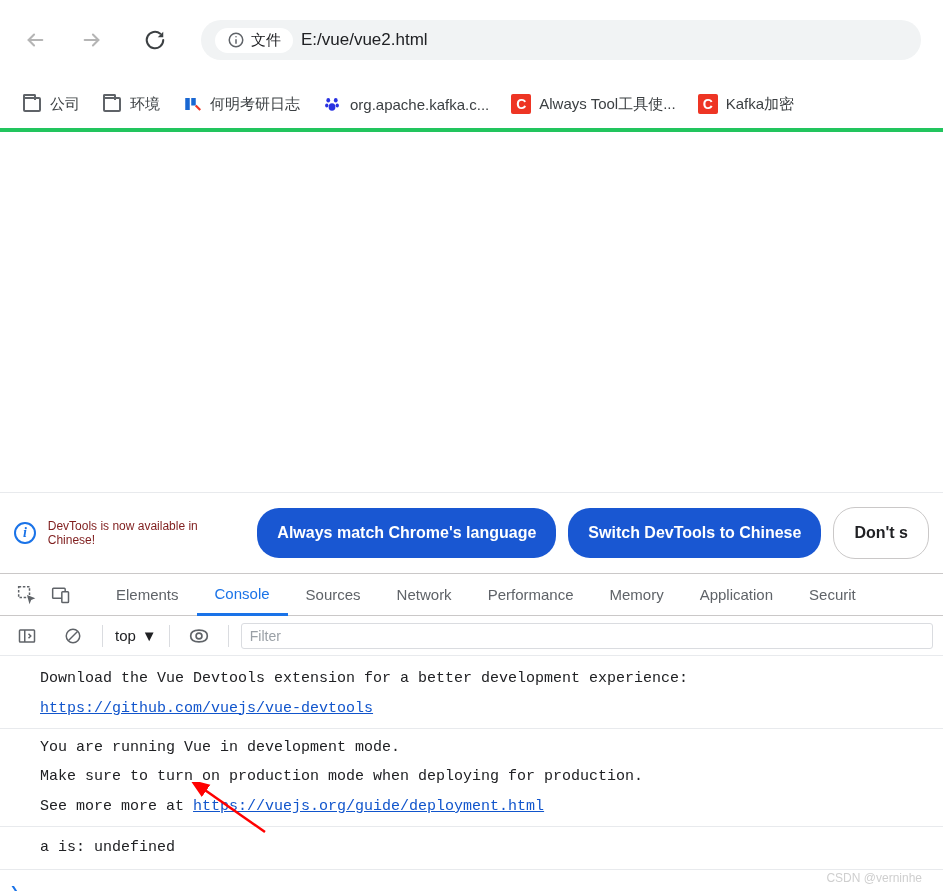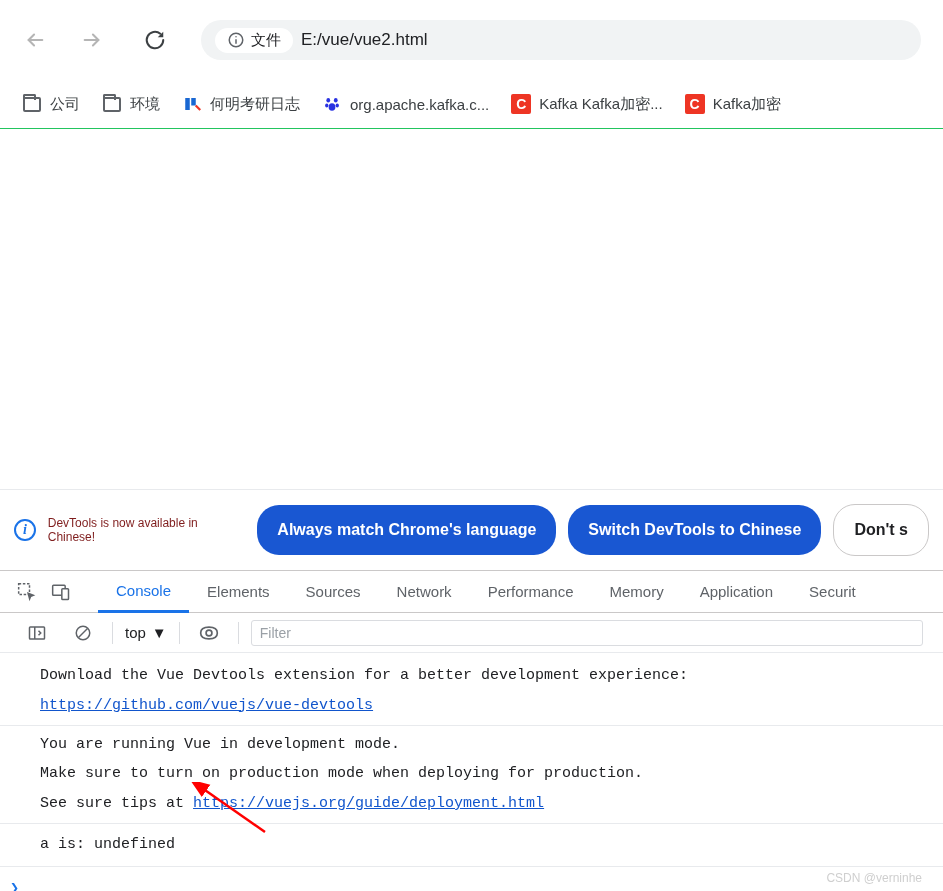--- a/index.html
+++ b/index.html
@@ -7,21 +7,21 @@
 
 
 .toolbar { display: flex; align-items: center; gap: 15px; padding: 20px 22px 22px 22px; background: #fff; }
 .nav-btn { width: 26px; height: 26px; display: flex; align-items: center; justify-content: center; border-radius: 50%; color: #5f6368; }
 .nav-btn.disabled { color: #b5b5b5; }
 .addr-bar { display: flex; align-items: center; flex: 1; height: 40px; border-radius: 22px; background: #f1f3f4; padding: 0 14px; margin-left: 18px; gap: 8px; }
 .addr-label { display: flex; align-items: center; gap:6px; background:#fff; border-radius: 20px; padding: 3px 12px; font-size:15px; color:#202124; }
 .addr-text { font-size: 17px; color: #202124; }
 
 
-.bookmarks { display: flex; align-items: center; gap: 22px; padding: 12px 22px 14px 22px; border-bottom: 1px solid #22c55e; background:#fff; }
+.bookmarks { display: flex; align-items: center; gap: 22px; padding: 12px 22px 14px 22px; border-bottom: 4px solid #22c55e; background:#fff; }
 .bm { display: flex; align-items: center; gap: 8px; font-size: 15px; color: #3c4043; white-space: nowrap; }
 .bm-icon { width: 20px; height: 20px; display:flex; align-items:center; justify-content:center; }
 .folder-icon { width:18px; height:15px; border:2px solid #5f6368; border-radius:2px; position:relative;}
 .folder-icon::before{content:'';position:absolute;top:-5px;left:-2px;width:9px;height:4px;border:2px solid #5f6368;border-bottom:none;border-radius:2px 2px 0 0;}
 .c-icon { width:20px; height:20px; background:#ee3524; color:#fff; font-weight:bold; display:flex; align-items:center; justify-content:center; font-size:14px; border-radius:2px; }
 .blue-icon { width:20px; height:20px; display:flex; align-items:center; justify-content:center; color:#1967d2; font-weight:bold; font-size:16px;}
 .paw-icon { width:20px; height:20px; display:flex; align-items:center; justify-content:center; color:#2932e1; font-size:16px; }
 
 
 .content { height: 360px; background:#fff; }
@@ -35,21 +35,21 @@
 .pill-outline { background:#fff; color:#202124; border:1px solid #cac8c8; }
 
 
 .dt-tabs { display:flex; align-items:center; height:42px; border-bottom:1px solid #cac8c8; padding:0 10px; gap:0; }
 .dt-icon-btn { width:34px; height:34px; display:flex; align-items:center; justify-content:center; color:#5f6368; }
 .dt-tabs .spacer { width:20px; }
 .dt-tab { padding: 0 18px; height:100%; display:flex; align-items:center; font-size:15px; color:#5f6368; cursor:pointer; }
 .dt-tab.active { color:#1a73e8; border-bottom:3px solid #1a73e8; margin-bottom:-1px; font-weight:500;}
 
 
-.con-bar { display:flex; align-items:center; height:40px; border-bottom:1px solid #e8eaed; padding:0 20px; gap:12px; }
+.con-bar { display:flex; align-items:center; height:40px; border-bottom:1px solid #e8eaed; padding:0 10px; gap:12px; }
 .sep { width:1px; height:22px; background:#dadce0; }
 .ctx-select { display:flex; align-items:center; gap:6px; font-size:15px; color:#202124; cursor:pointer; }
 .filter-input { flex:1; height:26px; border:1px solid #dadce0; border-radius:3px; padding:0 8px; font-size:14px; color:#a16207; background:#fff; }
 .filter-input::placeholder{color:#9aa0a6;}
 
 
 .console { padding: 8px 0 0 0; font-family: Menlo, Consolas, "Courier New", monospace; font-size: 15px; line-height:1.45; }
 .msg-group { border-bottom:1px solid #e8eaed; }
 .msg { padding:4px 10px 4px 40px; white-space:pre-wrap; word-break:break-word; }
 .msg a { color:#1155cc; text-decoration:underline; }
@@ -126,21 +126,21 @@
           <ellipse cx="17" cy="7" rx="2.5" ry="3"></ellipse>
           <ellipse cx="5" cy="14" rx="2.2" ry="2.8"></ellipse>
           <ellipse cx="19" cy="14" rx="2.2" ry="2.8"></ellipse>
           <ellipse cx="12" cy="16" rx="4.5" ry="5"></ellipse>
         </svg>
     </span>
     <span>org.apache.kafka.c...</span>
   </div>
   <div class="bm">
     <span class="bm-icon c-icon">C</span>
-    <span>Kafka Kafka加密...</span>
+    <span>Always Tool工具使...</span>
   </div>
   <div class="bm">
     <span class="bm-icon c-icon">C</span>
     <span>Kafka加密</span>
   </div>
 </div>
 
 <div class="content"></div>
 
 <div class="lang-banner">
@@ -158,22 +158,22 @@
         <path d="M12 12 L22 16 L17 18 L15 23 Z" fill="#5f6368" stroke="none"></path>
       </svg>
   </div>
   <div class="dt-icon-btn">
     <svg width="20" height="20" viewBox="0 0 24 24" fill="none" stroke="#5f6368" stroke-width="1.8">
         <rect x="2" y="4" width="15" height="12" rx="1"></rect>
         <rect x="13" y="8" width="8" height="13" rx="1" fill="#fff"></rect>
       </svg>
   </div>
   <div class="spacer"></div>
+  <div class="dt-tab">Elements</div>
   <div class="dt-tab active">Console</div>
-  <div class="dt-tab">Elements</div>
   <div class="dt-tab">Sources</div>
   <div class="dt-tab">Network</div>
   <div class="dt-tab">Performance</div>
   <div class="dt-tab">Memory</div>
   <div class="dt-tab">Application</div>
   <div class="dt-tab">Securit</div>
 </div>
 
 <div class="con-bar">
   <div class="dt-icon-btn">
@@ -206,21 +206,21 @@
 </div>
 
 <div class="console">
   <div class="msg-group" style="padding-bottom:4px;">
     <div class="msg">Download the Vue Devtools extension for a better development experience:</div>
     <div class="msg"><a href="#">https://github.com/vuejs/vue-devtools</a></div>
   </div>
   <div class="msg-group" style="padding:4px 0;">
     <div class="msg">You are running Vue in development mode.</div>
     <div class="msg">Make sure to turn on production mode when deploying for production.</div>
-    <div class="msg"><span>See sure tips at </span><a href="#">https://vuejs.org/guide/deployment.html</a></div>
+    <div class="msg"><span>See more more at </span><a href="#">https://vuejs.org/guide/deployment.html</a></div>
   </div>
   <div class="msg-group" style="padding:6px 0;">
     <div class="msg">a is: undefined</div>
   </div>
   <div class="prompt-line">❯</div>
 </div>
 
 <svg class="arrow-overlay" width="90" height="60">
   <defs>
       <marker id="ah" markerWidth="10" markerHeight="10" refX="2" refY="3" orient="auto">

